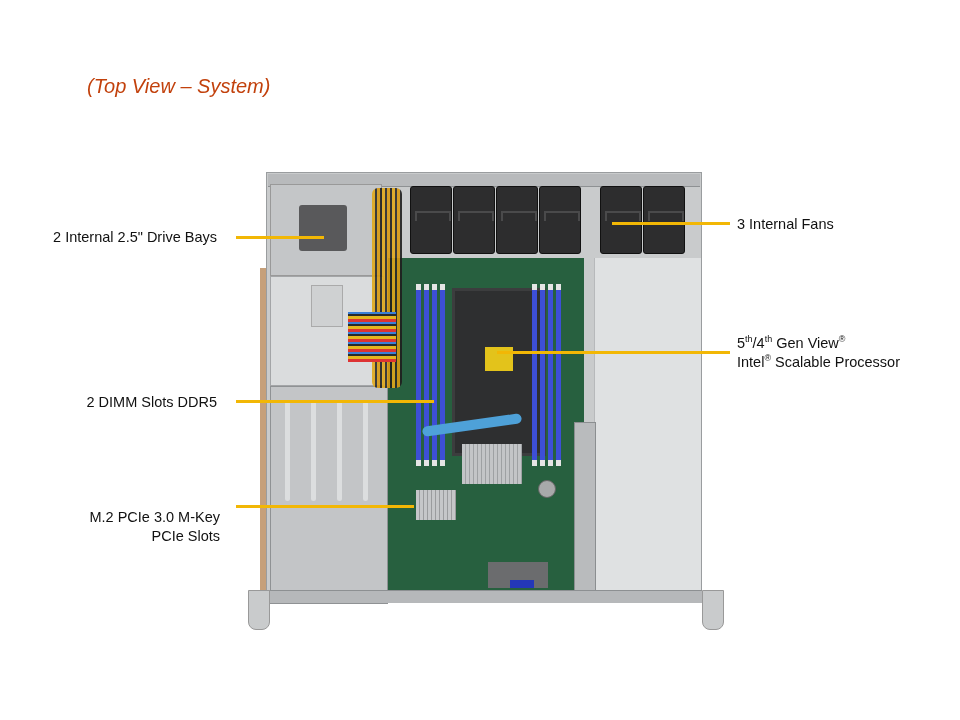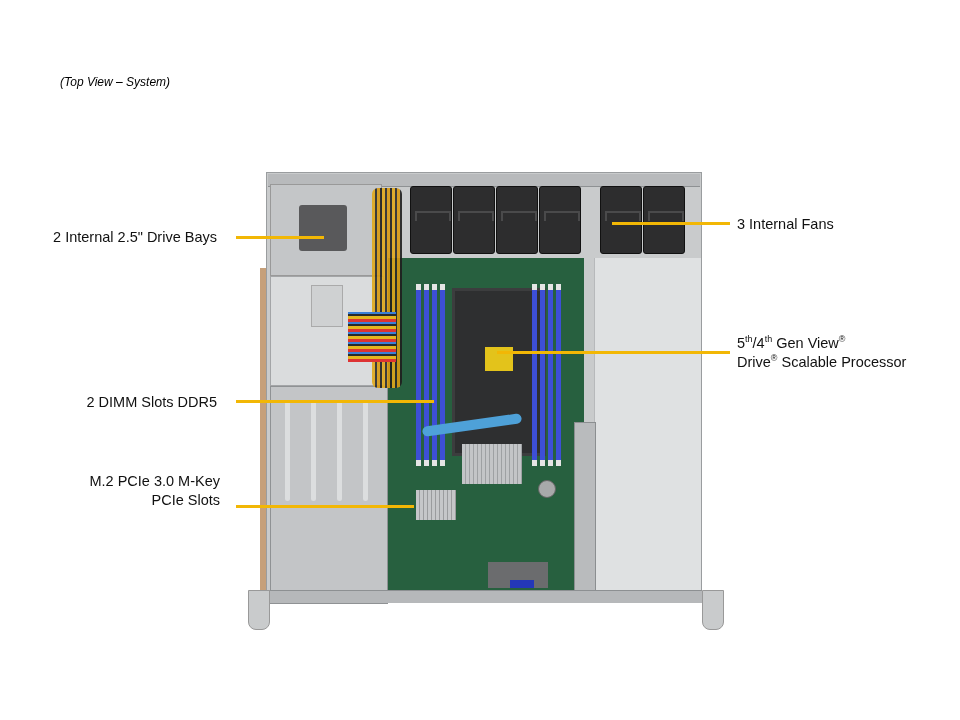--- a/index.html
+++ b/index.html
@@ -1,17 +1,17 @@
 <!DOCTYPE html>
 <html><head>
 <meta charset="utf-8">
 <style>
   html, body { margin:0; padding:0; background:#ffffff; }
   body { width:960px; height:720px; position:relative; overflow:hidden; font-family:"Liberation Sans", sans-serif; color:#111; }
-  .caption { position:absolute; left:60px; top:75px; font-size:12px; font-style:italic; color:#000000; }
+  .caption { position:absolute; left:87px; top:75px; font-size:20px; font-style:italic; color:#c2410c; }
   .label { position:absolute; font-size:14.5px; line-height:19px; color:#111; white-space:nowrap; }
   .label sup { font-size:9px; vertical-align:6px; line-height:0; }
   .right { text-align:right; }
   .leader { position:absolute; height:3px; background:#f2b705; }
 
   
   .chassis { position:absolute; left:248px; top:172px; width:476px; height:456px; }
   .frame { position:absolute; left:18px; top:0; width:436px; height:428px; background:#c9cbcc; border:1px solid #9a9d9f; box-sizing:border-box; }
   .rail-l { position:absolute; left:12px; top:96px; width:8px; height:330px; background:#c6a07a; }
   .rail-r { position:absolute; left:446px; top:96px; width:8px; height:330px; background:#c6a07a; }
@@ -103,24 +103,24 @@
 </div>
 
 <div class="label right" style="right:743px; top:228px;">2 Internal  2.5" Drive Bays</div>
 <div class="leader" style="left:236px; top:236px; width:88px;"></div>
 
 <div class="label" style="left:737px; top:215px;">3 Internal  Fans</div>
 <div class="leader" style="left:612px; top:222px; width:118px;"></div>
 
 <div class="label" style="left:737px; top:334px;">
   <span>5</span><sup>th</sup><span>/4</span><sup>th</sup><span> Gen View</span><sup>®</sup><br>
-  <span>Drive</span><sup>®</sup><span> Scalable Processor</span>
+  <span>Intel</span><sup>®</sup><span> Scalable Processor</span>
 </div>
 <div class="leader" style="left:497px; top:351px; width:233px;"></div>
 
 <div class="label right" style="right:743px; top:393px;">2 DIMM Slots DDR5</div>
 <div class="leader" style="left:236px; top:400px; width:198px;"></div>
 
-<div class="label right" style="right:740px; top:472px;">
+<div class="label right" style="right:740px; top:508px;">
   <span>M.2 PCIe 3.0 M-Key</span><br>
   <span>PCIe Slots</span>
 </div>
 <div class="leader" style="left:236px; top:505px; width:178px;"></div>
 
 </body></html>

